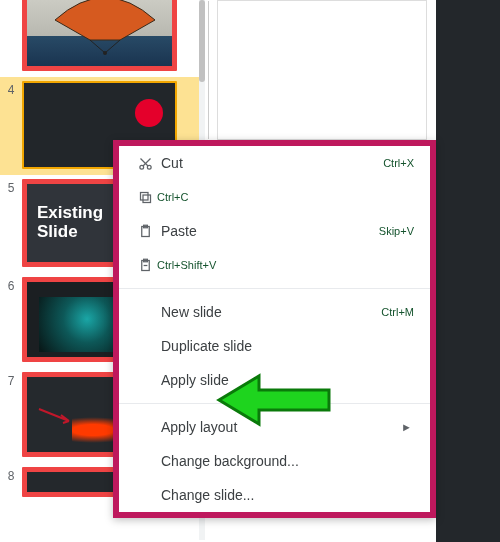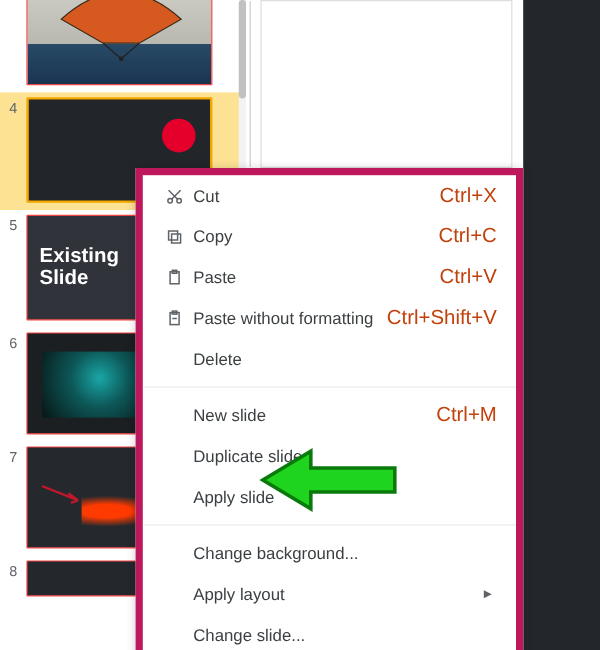--- a/index.html
+++ b/index.html
@@ -6,21 +6,21 @@
 body { width: 500px; height: 542px; overflow: hidden; background: #fff; position: relative; }
 .app { display: flex; width: 500px; height: 542px; }
 .sidebar { width: 205px; background: #fff; position: relative; }
 .canvas-area { flex: 1; background: #fff; position: relative; }
 .canvas { position: absolute; left: 12px; top: 0; width: 210px; height: 140px; background: #fff; border: 1px solid #ddd; }
 .canvas .ruler { position: absolute; left: -10px; top: 0; width: 8px; height: 100%; border-left: 1px solid #ccc; }
 .dark-gutter { position: absolute; right: 0; top: 0; width: 64px; height: 542px; background: #23272b; }
 
 .thumb-row { display: flex; align-items: flex-start; padding: 4px 0 6px 0; }
 .thumb-num { width: 22px; text-align: center; font-size: 12px; color: #5f6368; padding-top: 2px; position: relative; }
-.thumb { width: 155px; height: 88px; border: 1px solid #ef4444; border-radius: 1px; background: #2a2e33; position: relative; overflow: hidden; }
+.thumb { width: 155px; height: 88px; border: 5px solid #ef4444; border-radius: 1px; background: #2a2e33; position: relative; overflow: hidden; }
 .thumb-row.selected { background: #fde293; }
 .thumb-row.selected .thumb { border: 2px solid #f2a600; }
 .thumb-3 .thumb { background: linear-gradient(to bottom, #d0d0c8 0%, #b8b8b0 60%, #284a66 60%, #1a3450 100%); height: 85px; }
 .para { position: absolute; left: 18px; top: -6px; width: 120px; height: 72px; }
 .thumb-4 .thumb { background: #22262a; }
 .reddot { position: absolute; right: 12px; top: 16px; width: 28px; height: 28px; background: #e4002b; border-radius: 50%; }
 .thumb-5 .thumb { background: #30343a; display: flex; align-items: center; justify-content: flex-start; padding-left: 10px; }
 .thumb-5 .txt { color: #fff; font-size: 17px; font-weight: bold; line-height: 1.1; text-align: left; }
 .thumb-6 .thumb { background: #1b1f22; height: 85px; }
 .cave { position: absolute; left: 12px; top: 15px; width: 120px; height: 55px; background: radial-gradient(circle at 40% 40%, #1aa6a6 0%, #0d5858 30%, #081a1a 70%); }
@@ -31,21 +31,21 @@
 
 
 .sb { position: absolute; left: 199px; top: 0; width: 6px; height: 540px; background: #f1f3f4; }
 .sb .th { position: absolute; left: 0; top: 0; width: 6px; height: 82px; background: #c1c1c1; border-radius: 3px; }
 
 
 .menu { position: absolute; left: 113px; top: 140px; width: 323px; background: #fff; border: 6px solid #be185d; box-shadow: 0 2px 8px rgba(0,0,0,0.25); z-index: 10; font-size: 14px; color: #3c4043; }
 .mi { display: flex; align-items: center; height: 34px; padding: 0 16px 0 14px; }
 .mi .ic { width: 24px; display: flex; justify-content: center; align-items: center; color: #5f6368; }
 .mi .lbl { flex: 1; padding-left: 4px; }
-.mi .sc { color: #c2410c; font-size: 17px; }
+.mi .sc { color: #14532d; font-size: 11px; }
 .mi .sub { color: #5f6368; font-size: 11px; padding-right: 2px; }
 .sep { height: 1px; background: #e8eaed; margin: 6px 0; }
 .mi .noic { width: 24px; }
 
 
 .bigarrow { position: absolute; left: 214px; top: 372px; width: 120px; height: 70px; z-index: 20; pointer-events: none; }
 </style>
 </head>
 <body>
 
@@ -130,71 +130,65 @@
     <span class="lbl">Cut</span>
     <span class="sc">Ctrl+X</span>
   </div>
   <div class="mi">
     <span class="ic">
         <svg width="15" height="15" viewBox="0 0 24 24" fill="none" stroke="#5f6368" stroke-width="2">
           <rect x="8" y="8" width="12" height="12"></rect>
           <rect x="4" y="4" width="12" height="12"></rect>
         </svg>
       </span>
-    <span class="lbl">Copy</span>
     <span class="sc">Ctrl+C</span>
   </div>
   <div class="mi">
     <span class="ic">
         <svg width="15" height="15" viewBox="0 0 24 24" fill="none" stroke="#5f6368" stroke-width="2">
           <rect x="6" y="4" width="12" height="16"></rect>
           <rect x="9" y="2" width="6" height="4"></rect>
         </svg>
       </span>
     <span class="lbl">Paste</span>
-    <span class="sc">Ctrl+V</span>
+    <span class="sc">Skip+V</span>
   </div>
   <div class="mi">
     <span class="ic">
         <svg width="15" height="15" viewBox="0 0 24 24" fill="none" stroke="#5f6368" stroke-width="2">
           <rect x="6" y="4" width="12" height="16"></rect>
           <rect x="9" y="2" width="6" height="4"></rect>
           <line x1="9" y1="12" x2="15" y2="12"></line>
         </svg>
       </span>
-    <span class="lbl">Paste without formatting</span>
     <span class="sc">Ctrl+Shift+V</span>
-  </div>
-  <div class="mi">
-    <span class="noic"></span>
-    <span class="lbl">Delete</span>
   </div>
   <div class="sep"></div>
   <div class="mi">
     <span class="noic"></span>
     <span class="lbl">New slide</span>
     <span class="sc">Ctrl+M</span>
   </div>
   <div class="mi">
     <span class="noic"></span>
     <span class="lbl">Duplicate slide</span>
   </div>
   <div class="mi">
     <span class="noic"></span>
     <span class="lbl">Apply slide</span>
   </div>
   <div class="sep"></div>
   <div class="mi">
     <span class="noic"></span>
-    <span class="lbl">Change background...</span>
+    <span class="lbl">Apply layout</span>
+    <span class="sub">►</span>
   </div>
   <div class="mi">
     <span class="noic"></span>
-    <span class="lbl">Apply layout</span>
-    <span class="sub">►</span>
+    <span class="lbl">Change background...</span>
   </div>
   <div class="mi">
     <span class="noic"></span>
     <span class="lbl">Change slide...</span>
   </div>
 </div>
 
 <svg class="bigarrow" viewBox="0 0 120 70">
   <path d="M5 28 L45 4 L45 18 L115 18 L115 38 L45 38 L45 52 Z" fill="#1ed41e" stroke="#0a7a0a" stroke-width="3"></path>
 </svg>

